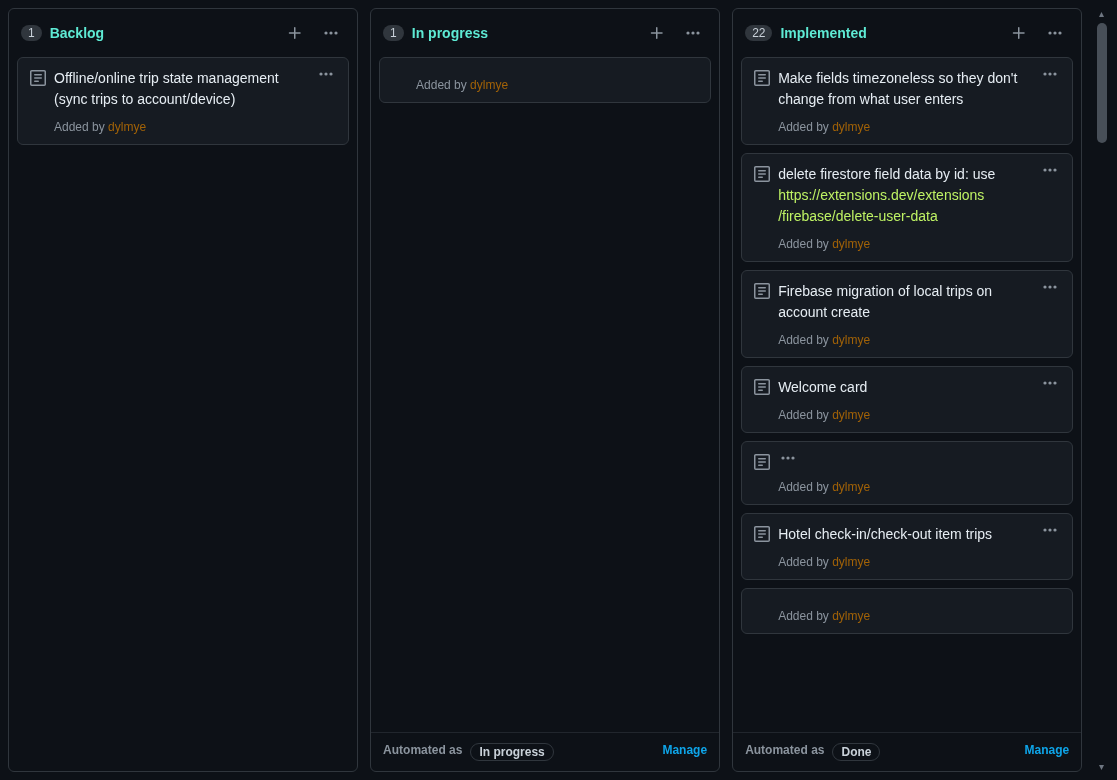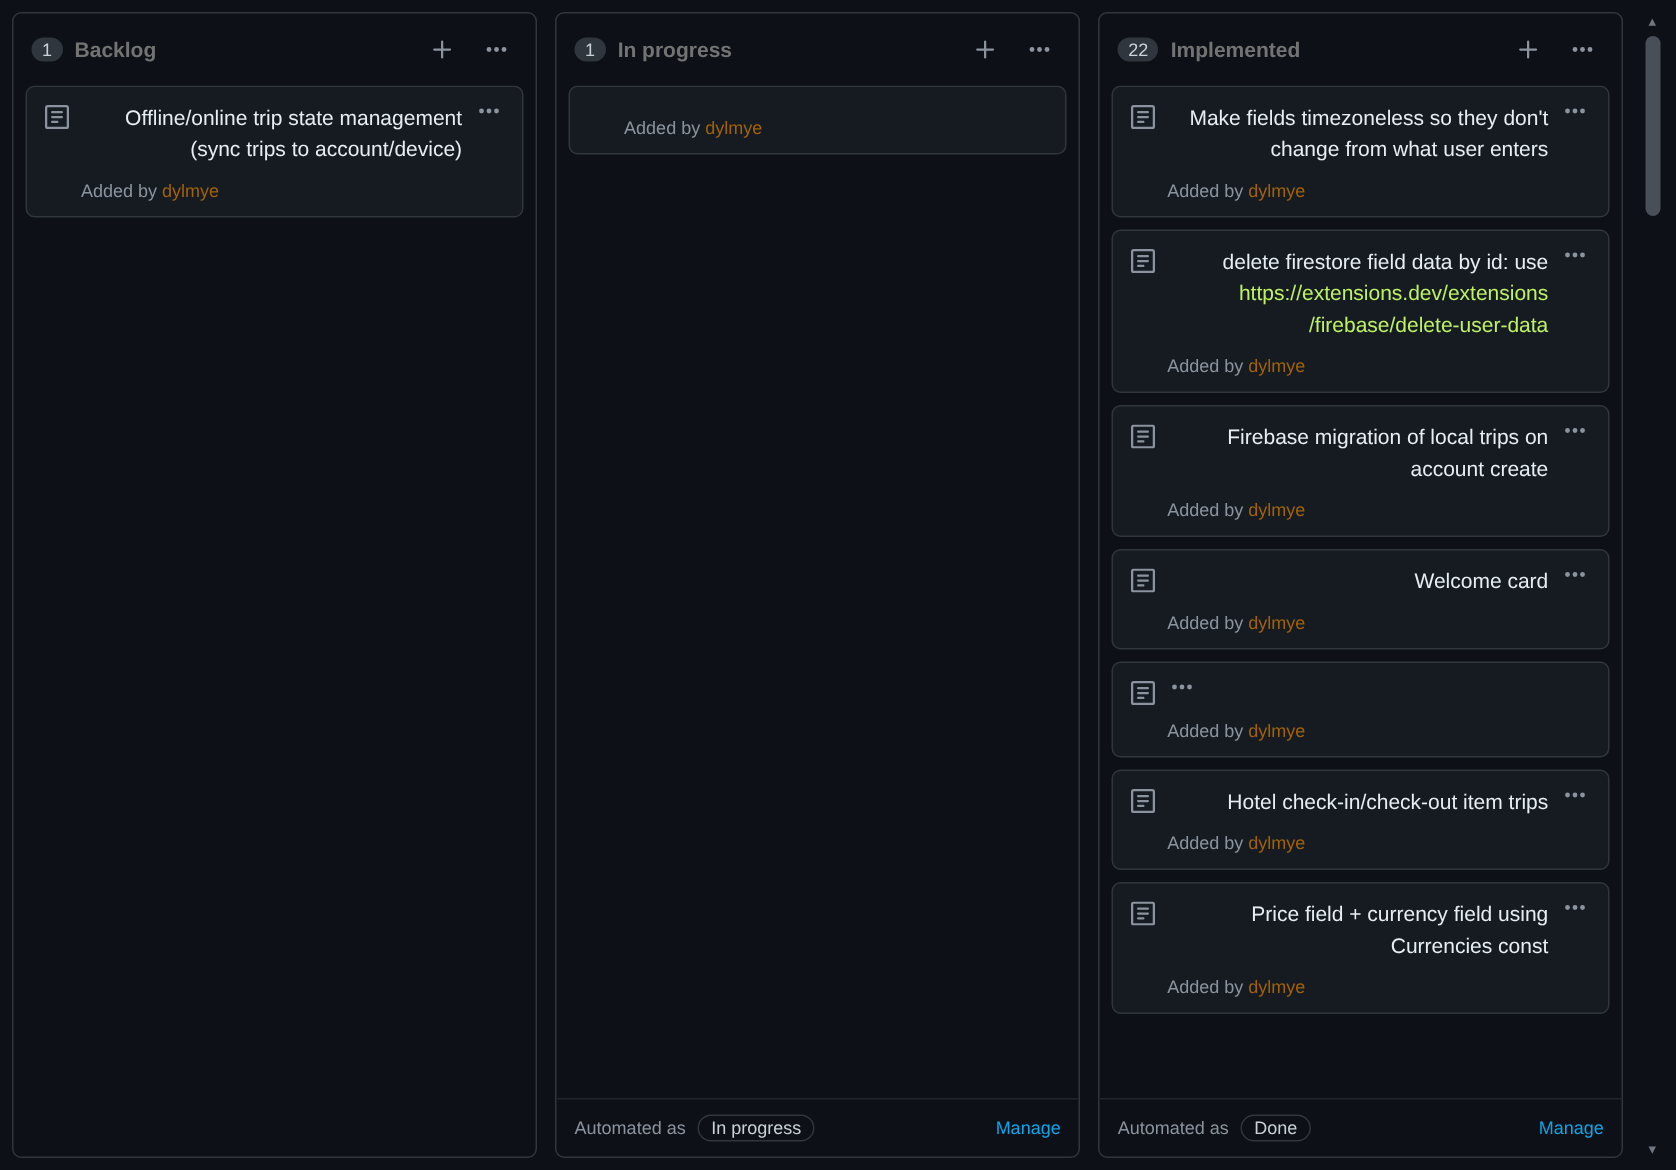--- a/index.html
+++ b/index.html
@@ -33,21 +33,21 @@
   .count {
     background: #30363d;
     color: #c9d1d9;
     border-radius: 20px;
     font-size: 12px;
     padding: 1px 7px;
     min-width: 20px;
     text-align: center;
   }
   .title {
-    color: #737373;
+    color: #5eead4;
     font-weight: 600;
     font-size: 14px;
     flex: 1;
   }
   .icon-btn {
     width: 28px;
     height: 28px;
     display: flex;
     align-items: center;
     justify-content: center;
@@ -61,21 +61,21 @@
     padding: 0 8px 8px 8px;
   }
   .card {
     background: #161b22;
     border: 1px solid #30363d;
     border-radius: 6px;
     padding: 10px 12px;
     margin-bottom: 8px;
     position: relative;
   }
-  .card-top { display: flex; gap: 8px; align-items: flex-start; text-align: right; }
+  .card-top { display: flex; gap: 8px; align-items: flex-start; }
   .card-title {
     flex: 1;
     color: #e6edf3;
     line-height: 1.5;
     font-size: 14px;
     word-wrap: break-word;
   }
   .card-title a { color: #bef264; text-decoration: none; }
   .note-icon {
     width: 16px; height: 16px; flex-shrink: 0; margin-top: 2px;
@@ -92,26 +92,27 @@
   }
   .meta {
     color: #8b949e;
     font-size: 12px;
     margin-top: 10px;
     margin-left: 24px;
   }
   .meta .user { color: #a16207; }
   .col-footer {
     display: flex;
-    align-items: center;
+    align-items: flex-start;
     gap: 8px;
     padding: 10px 12px;
     border-top: 1px solid #21262d;
     font-size: 12px;
     color: #8b949e;
+    font-weight: bold;
   }
   .status-pill {
     border: 1px solid #30363d;
     border-radius: 20px;
     padding: 1px 8px;
     font-size: 12px;
     color: #c9d1d9;
   }
   .manage {
     margin-left: auto;
@@ -340,36 +341,20 @@
             <svg viewBox="0 0 16 16" width="16" height="16" fill="currentColor">
               <circle cx="3" cy="8" r="1.6"></circle>
               <circle cx="8" cy="8" r="1.6"></circle>
               <circle cx="13" cy="8" r="1.6"></circle>
             </svg>
           </span>
         </div>
         <div class="meta"><span>Added by </span><span class="user">dylmye</span></div>
       </div>
       <div class="card">
-        <div class="card-top">
-          <span class="note-icon">
-            <svg viewBox="0 0 16 16" width="16" height="16" fill="currentColor">
-              <path d="M1.75 1.5a.25.25 0 0 0-.25.25v12.5c0 .138.112.25.25.25h12.5a.25.25 0 0 0 .25-.25V1.75a.25.25 0 0 0-.25-.25H1.75zM0 1.75C0 .784.784 0 1.75 0h12.5C15.216 0 16 .784 16 1.75v12.5A1.75 1.75 0 0 1 14.25 16H1.75A1.75 1.75 0 0 1 0 14.25V1.75z"></path>
-              <path d="M4 4.75a.75.75 0 0 1 .75-.75h6.5a.75.75 0 0 1 0 1.5h-6.5A.75.75 0 0 1 4 4.75zM4 8a.75.75 0 0 1 .75-.75h6.5a.75.75 0 0 1 0 1.5h-6.5A.75.75 0 0 1 4 8zM4 11.25a.75.75 0 0 1 .75-.75h3.5a.75.75 0 0 1 0 1.5h-3.5a.75.75 0 0 1-.75-.75z"></path>
-            </svg>
-          </span>
-          <span class="card-title"><span>Price field + currency field using Currencies const</span></span>
-          <span class="card-menu">
-            <svg viewBox="0 0 16 16" width="16" height="16" fill="currentColor">
-              <circle cx="3" cy="8" r="1.6"></circle>
-              <circle cx="8" cy="8" r="1.6"></circle>
-              <circle cx="13" cy="8" r="1.6"></circle>
-            </svg>
-          </span>
-        </div>
         <div class="meta"><span>Added by </span><span class="user">dylmye</span></div>
       </div>
     </div>
     <div class="col-footer">
       <span>Automated as</span>
       <span class="status-pill">Done</span>
       <span class="manage">Manage</span>
     </div>
   </div>
 <div class="scroll-strip">

